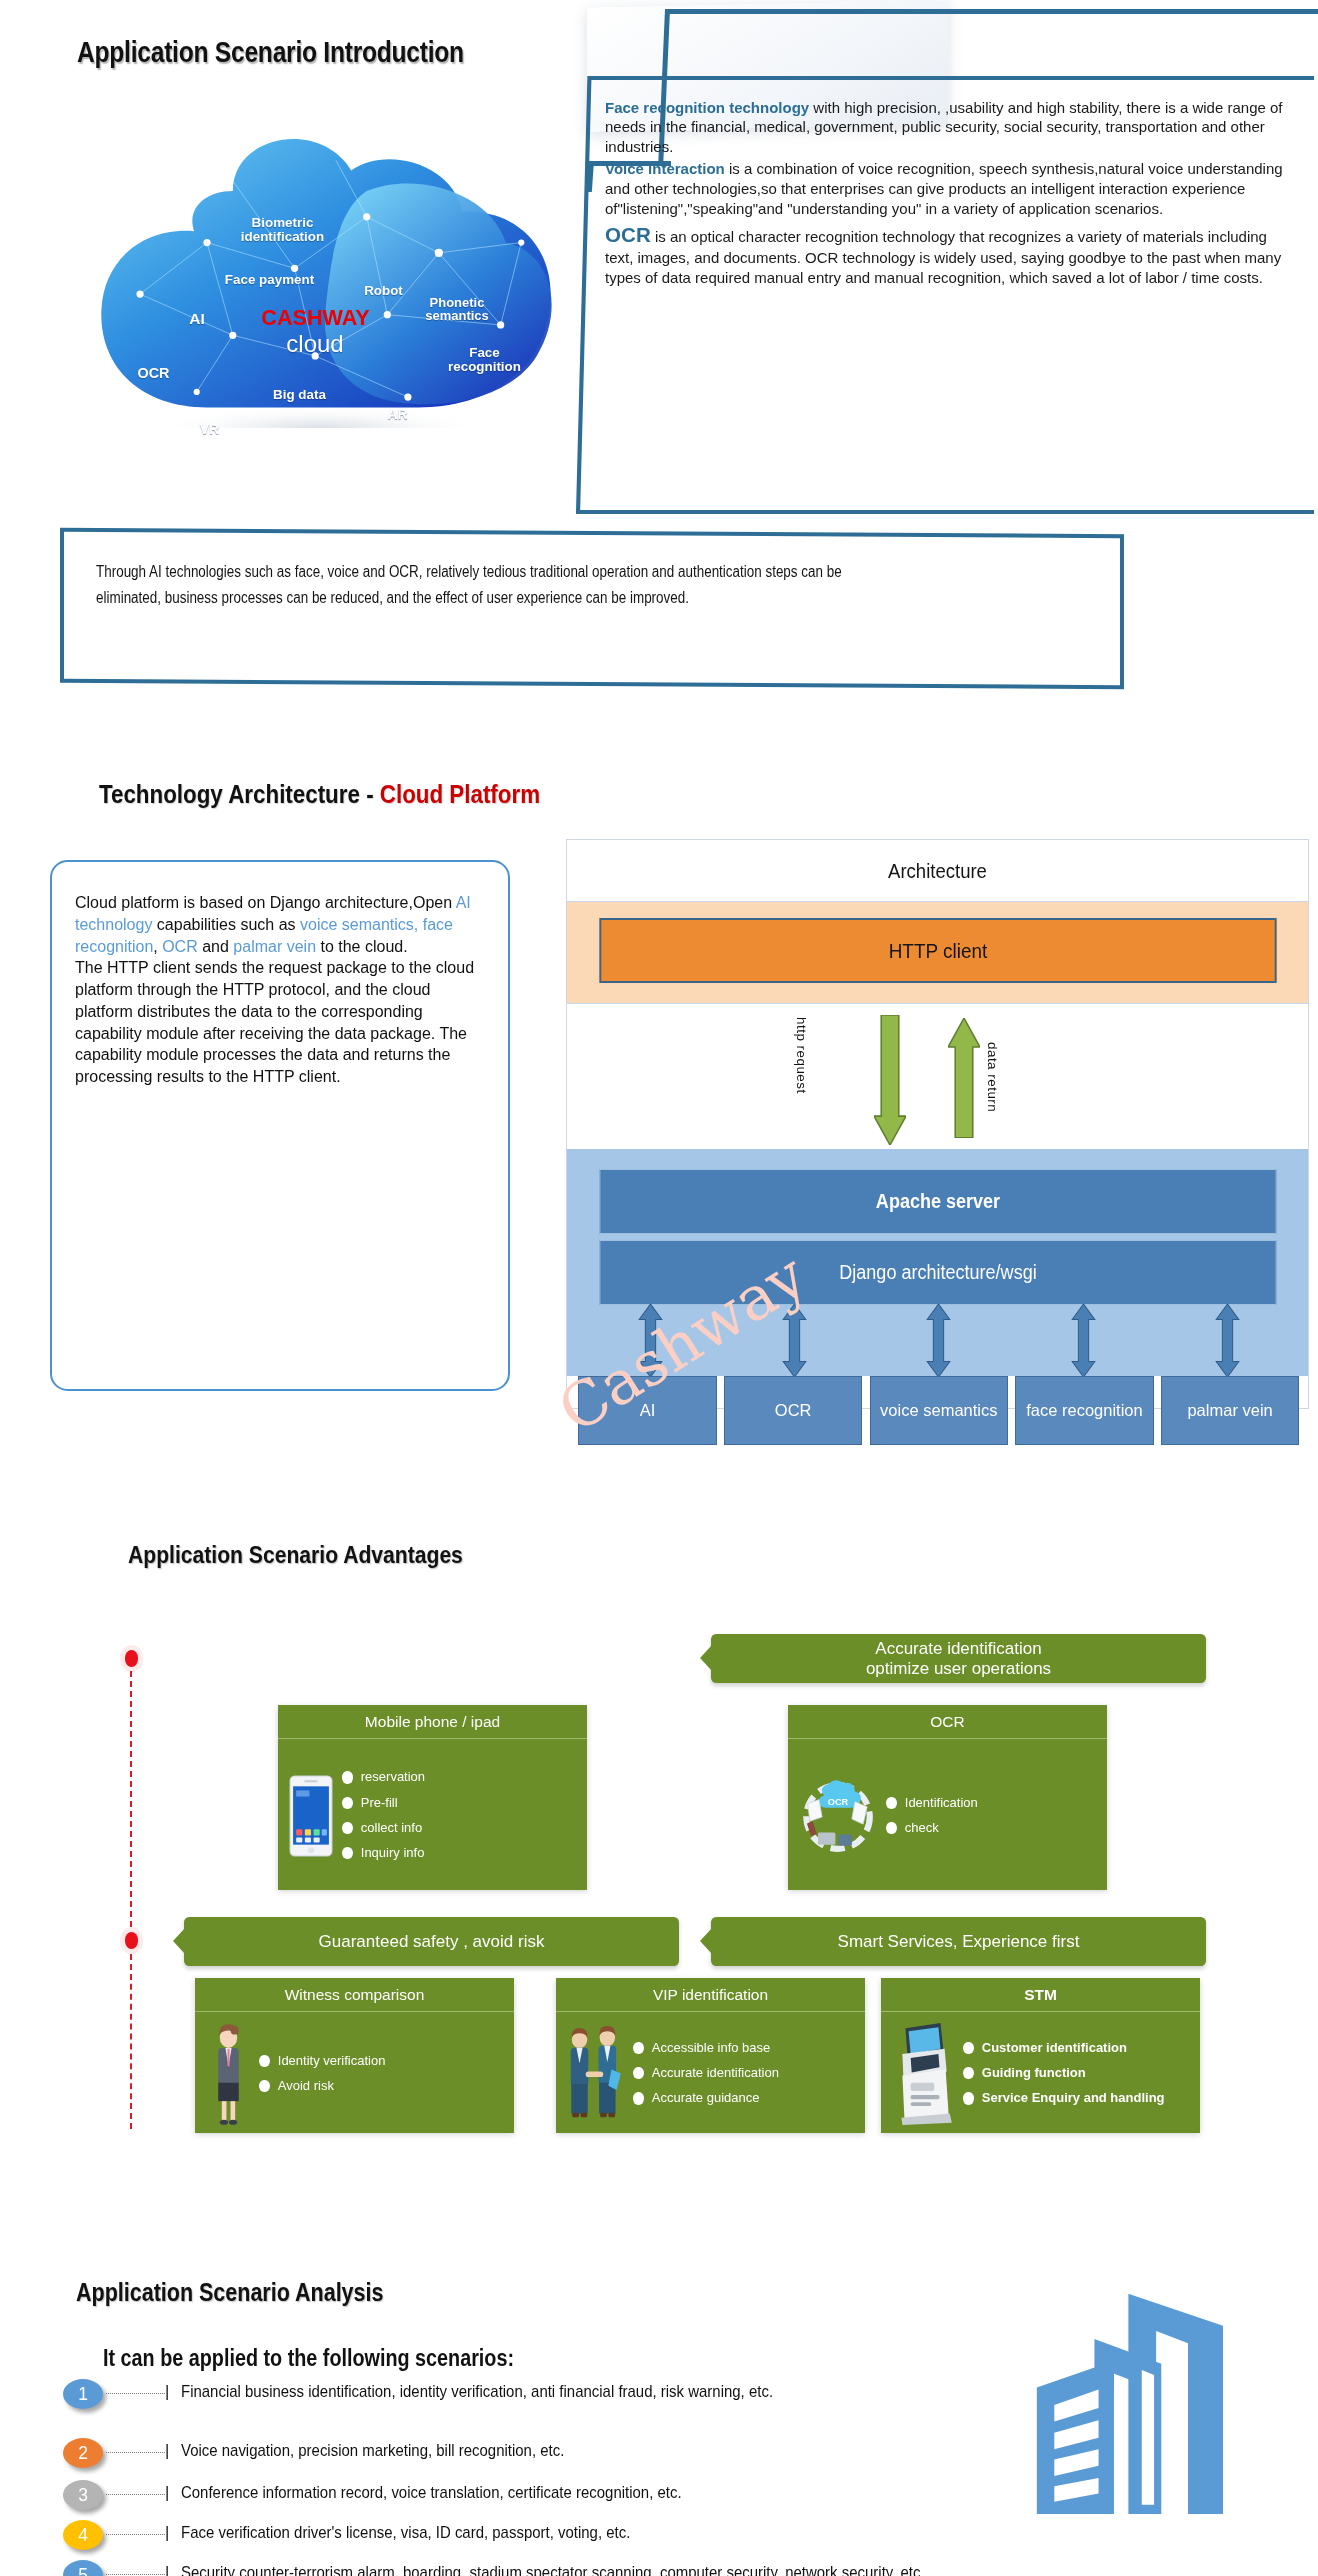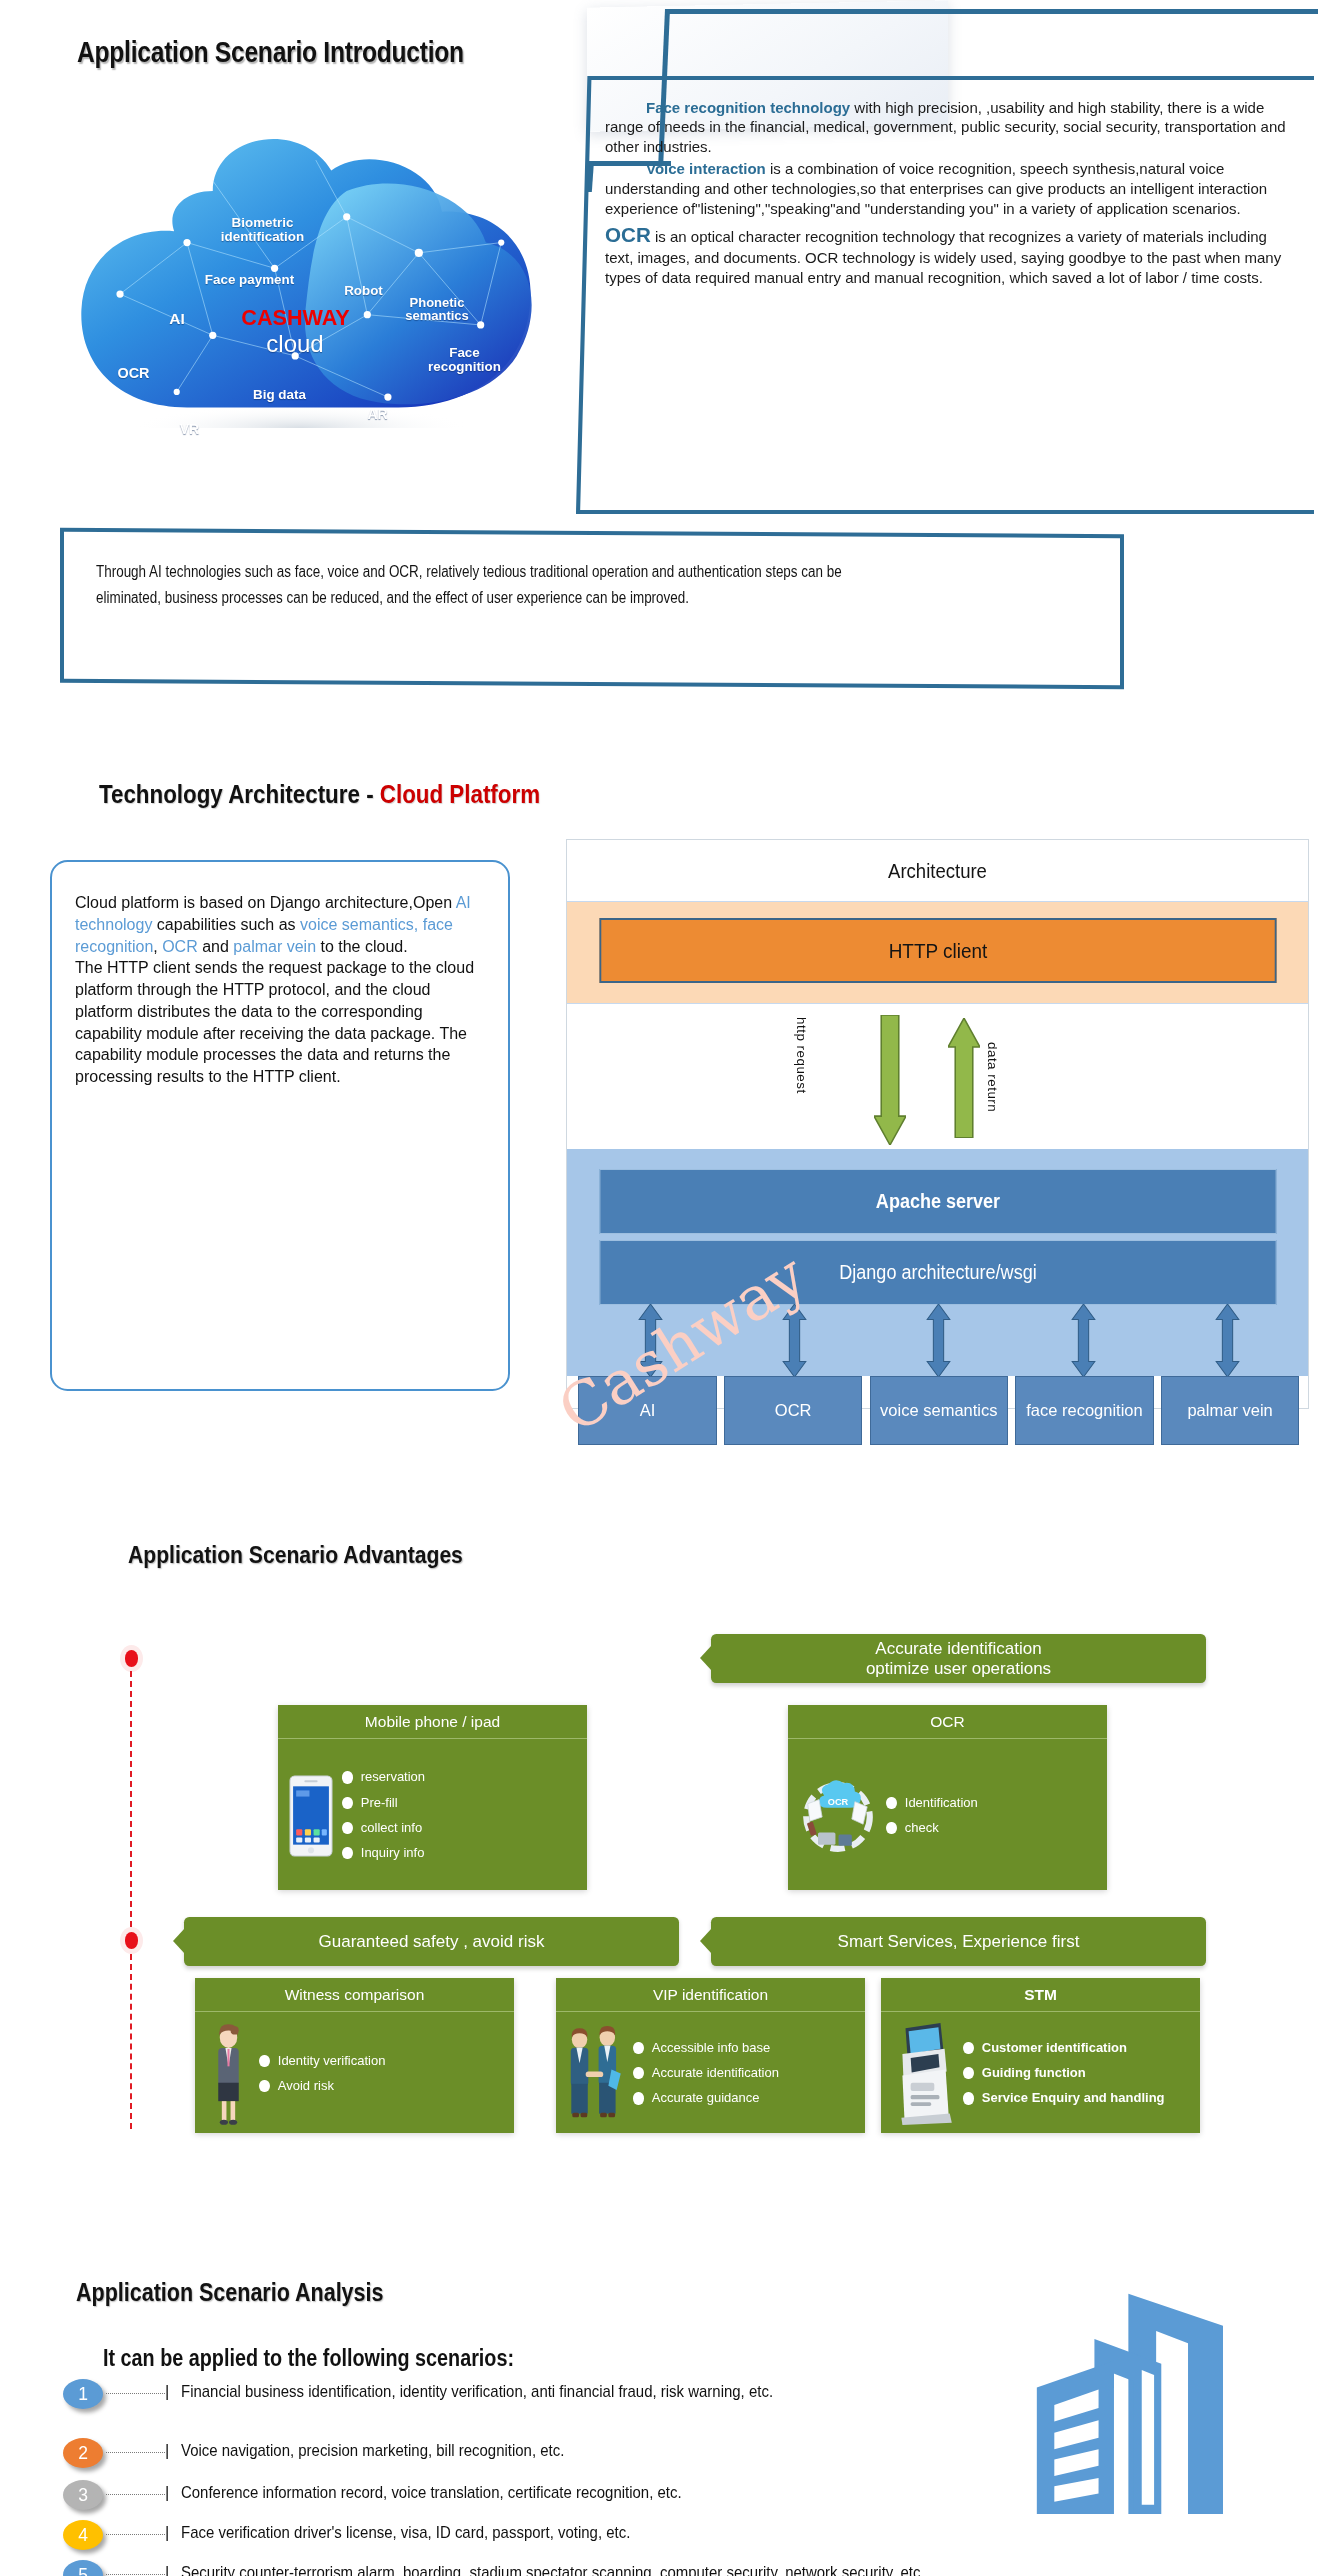--- a/index.html
+++ b/index.html
@@ -47,21 +47,21 @@
   #intro-title {
     position: absolute; left: 77px; top: 35px;
     font-size: 30px; font-weight: bold; color: #111111;
     letter-spacing: -0.3px;
     text-shadow: 1.5px 1.5px 1.5px rgba(0,0,0,0.30);
     transform: scaleX(0.82); transform-origin: left top;
     white-space: nowrap;
   }
 
   
-  #cloud-wrap { position: absolute; left: 58px; top: 88px; width: 495px; height: 340px; text-decoration: underline; }
+  #cloud-wrap { position: absolute; left: 78px; top: 88px; width: 495px; height: 340px; text-decoration: underline; }
   #cloud-wrap svg { display:block; width: 495px; height: 340px; }
   .cloud-label {
     position: absolute; color: #ffffff; font-weight: bold;
     text-align: center; line-height: 1.02;
     text-shadow: 0 0.5px 1px rgba(0,30,80,0.45);
     pointer-events: none;
   }
   .cl-biometric { left: 140px; top: 128px; width: 129px; font-size: 13.4px; }
   .cl-facepay   { left: 127px; top: 185px; width: 129px; font-size: 13.4px; }
   .cl-robot     { left: 272px; top: 196px; width: 67px; font-size: 13.4px; }
@@ -79,21 +79,21 @@
   #intro-panel {
     position: absolute; left: 576px; top: 76px;
     width: 738px; height: 438px;
     padding: 21.6px 18.5px 5.2px 29px;
   }
   #intro-panel-border {
     position: absolute; left: 0; top: 0; width: 738px; height: 438px;
     pointer-events: none;
   }
   .ip-line { font-size: 15px; color:#1a1a1a; line-height: 1.32; }
-  .ip-head { color: #2b6d95; font-weight: bold; margin-left: 41px; }
+  .ip-head { color: #2b6d95; font-weight: bold; }
   .ip-head-big { color: #2b6d95; font-weight: bold; font-size: 20.6px; }
   .ip-para { margin-bottom: 2.1px; }
 
   
   #intro-callout {
     position: absolute; left: 56px; top: 531px;
     width: 1073px; height: 161px;
   }
   #intro-callout .cobox {
     position:absolute; left: 4.1px; top: 0; width: 1064px; height: 155px;

